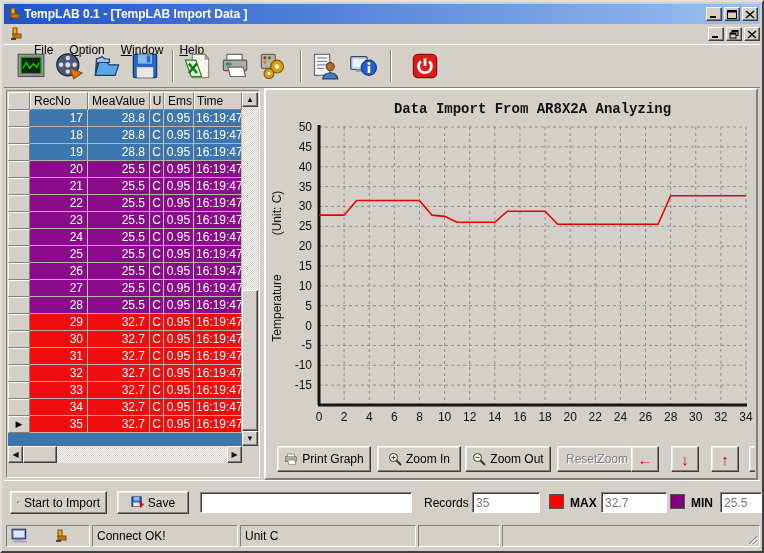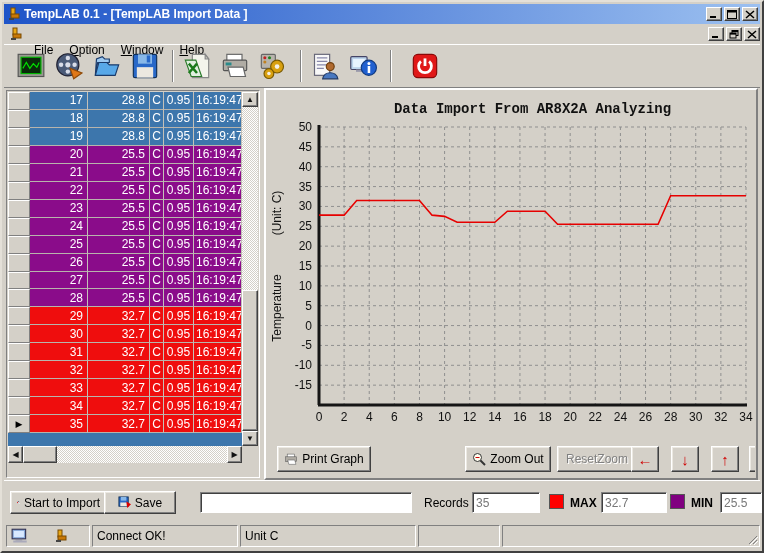--- a/index.html
+++ b/index.html
@@ -254,20 +254,28 @@
         <svg viewBox="0 0 24 24">
           <rect x="2" y="2" width="20" height="20" rx="4" fill="#e01818" stroke="#8a0808"></rect>
           <path d="M8.5 8 a5.5 5.5 0 1 0 7 0" stroke="#fff" stroke-width="2.4" fill="none"></path>
           <path d="M12 5.5 L12 12" stroke="#fff" stroke-width="2.4"></path>
         </svg>
       </span>
   </div>
 
   <div id="table-area">
     <div id="tbl-main">
+      <div id="tbl-header">
+        <span class="hcell w-sel"></span>
+        <span class="hcell w-rec" style="justify-content:flex-start;display:flex;">RecNo</span>
+        <span class="hcell w-val" style="justify-content:flex-start;display:flex;">MeaValue</span>
+        <span class="hcell w-u" style="display:flex;">U</span>
+        <span class="hcell w-ems" style="justify-content:flex-start;display:flex;">Ems</span>
+        <span class="hcell w-time" style="display:flex;">Time</span>
+      </div>
       <div id="table-body">
           <div class="trow" style="background: rgb(61, 118, 172); text-align: right;">
             <span class="tcell tsel w-sel"></span>
             <span class="tcell w-rec">17</span>
             <span class="tcell w-val">28.8</span>
             <span class="tcell w-u">C</span>
             <span class="tcell w-ems">0.95</span>
             <span class="tcell w-time">16:19:47</span>
           </div>
           <div class="trow" style="background: rgb(61, 118, 172);">
@@ -507,20 +515,28 @@
     </div>
     <div id="chart-toolbar">
       <span class="cbtn" style="left:10px;width:94px;">
         <svg width="14" height="13" viewBox="0 0 24 24">
             <rect x="5" y="2" width="13" height="6" fill="#fff" stroke="#555"></rect>
             <rect x="2" y="7" width="20" height="9" fill="#b0aca4" stroke="#555"></rect>
             <path d="M6 13 L19 13 L21 21 L8 21 Z" fill="#fff" stroke="#555"></path>
           </svg>
         <span>Print Graph</span>
       </span>
+      <span class="cbtn" style="left:110px;width:84px;">
+        <svg width="14" height="14" viewBox="0 0 14 14">
+            <circle cx="5.5" cy="5.5" r="4" fill="#fffef0" stroke="#333"></circle>
+            <path d="M8.5 8.5 L13 13" stroke="#333" stroke-width="2"></path>
+            <path d="M3.5 5.5 h4 M5.5 3.5 v4" stroke="#c00"></path>
+          </svg>
+        <span>Zoom In</span>
+      </span>
       <span class="cbtn" style="left:198px;width:86px;">
         <svg width="14" height="14" viewBox="0 0 14 14">
             <circle cx="5.5" cy="5.5" r="4" fill="#fffef0" stroke="#333"></circle>
             <path d="M8.5 8.5 L13 13" stroke="#333" stroke-width="2"></path>
             <path d="M3.5 5.5 h4" stroke="#c00"></path>
           </svg>
         <span>Zoom Out</span>
       </span>
       <span class="cbtn disabled" style="left:290px;width:80px;">
         <span>ResetZoom</span>
@@ -540,21 +556,21 @@
 
   <div id="controlbar">
     <span class="pbtn" style="left:6px;width:97px;">
       <svg width="13" height="13" viewBox="0 0 14 14">
           <rect x="4.5" y="1" width="8.5" height="12" fill="#fff" stroke="#667"></rect>
           <path d="M6.5 4 h5 M6.5 6 h5 M6.5 8 h5" stroke="#99a"></path>
           <path d="M0.5 3 L6 7 L0.5 11 Z" fill="#d00"></path>
         </svg>
       <span>Start to Import</span>
     </span>
-    <span class="pbtn" style="left:100px;width:72px;justify-content:center;">
+    <span class="pbtn" style="left:113px;width:72px;justify-content:center;">
       <svg width="13" height="13" viewBox="0 0 14 14">
           <rect x="1" y="1" width="10" height="10" fill="#2868c8" stroke="#103058"></rect>
           <rect x="3" y="1" width="6" height="4" fill="#88b8e8"></rect>
           <rect x="2.5" y="7" width="7" height="4" fill="#ece8e0"></rect>
           <path d="M9 6 L14 9 L10 13 Z" fill="#d00"></path>
         </svg>
       <span>Save</span>
     </span>
     <input class="field" style="left: 196px; width: 212px; color: rgb(0, 0, 0);" value="">
     <span class="lbl" style="left:420px;">Records</span>

